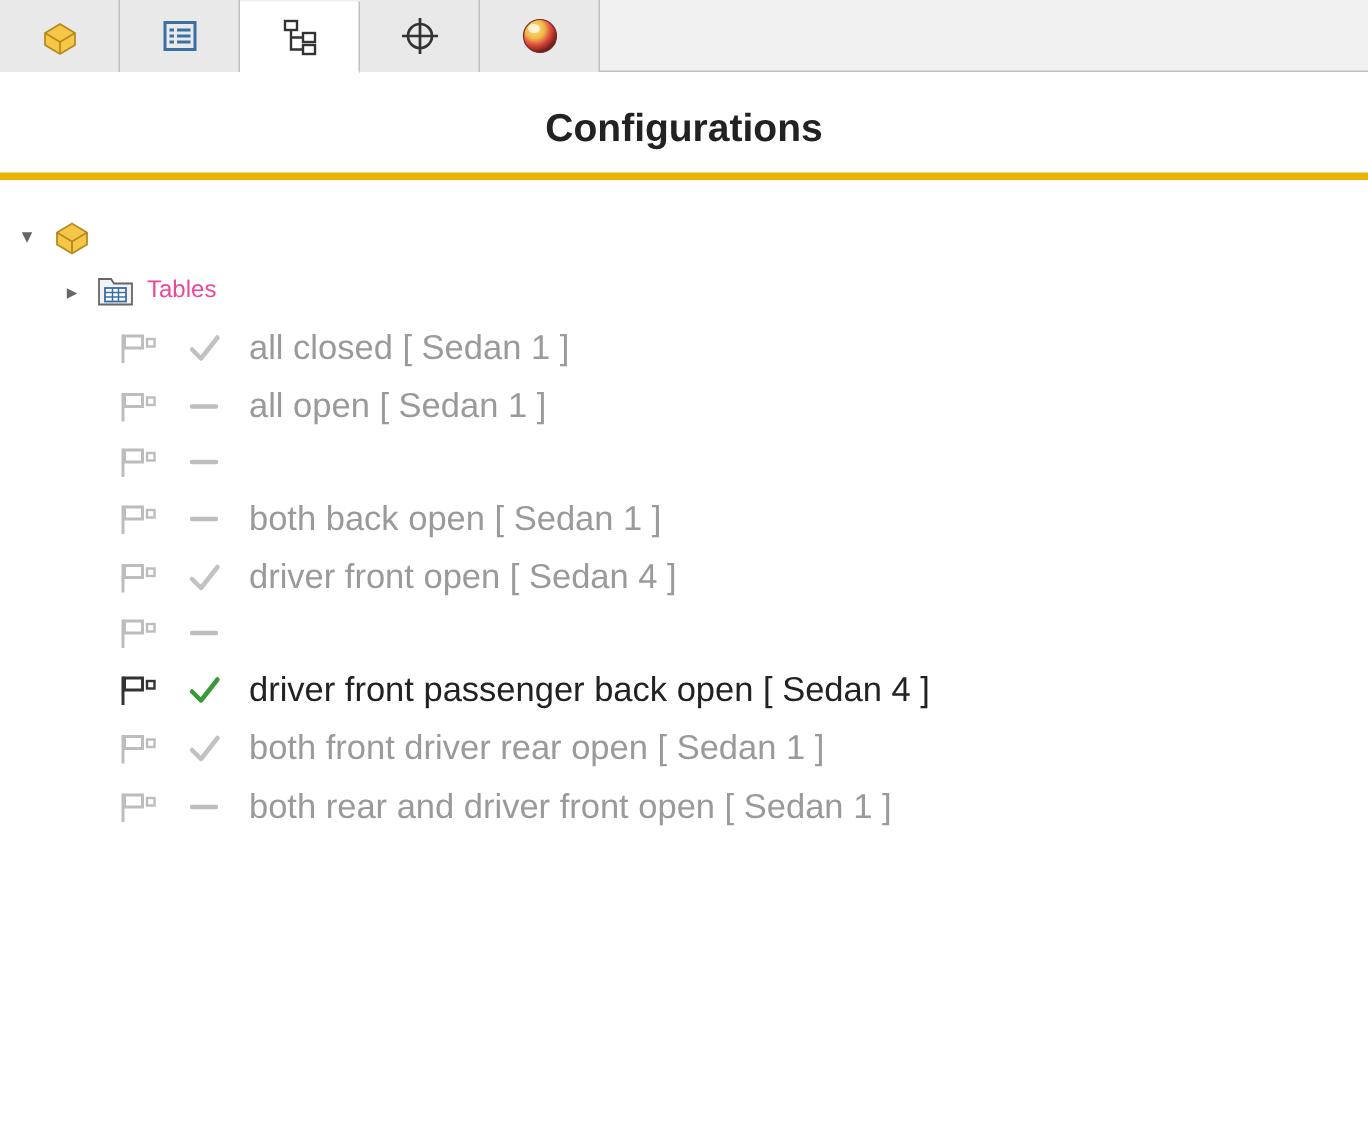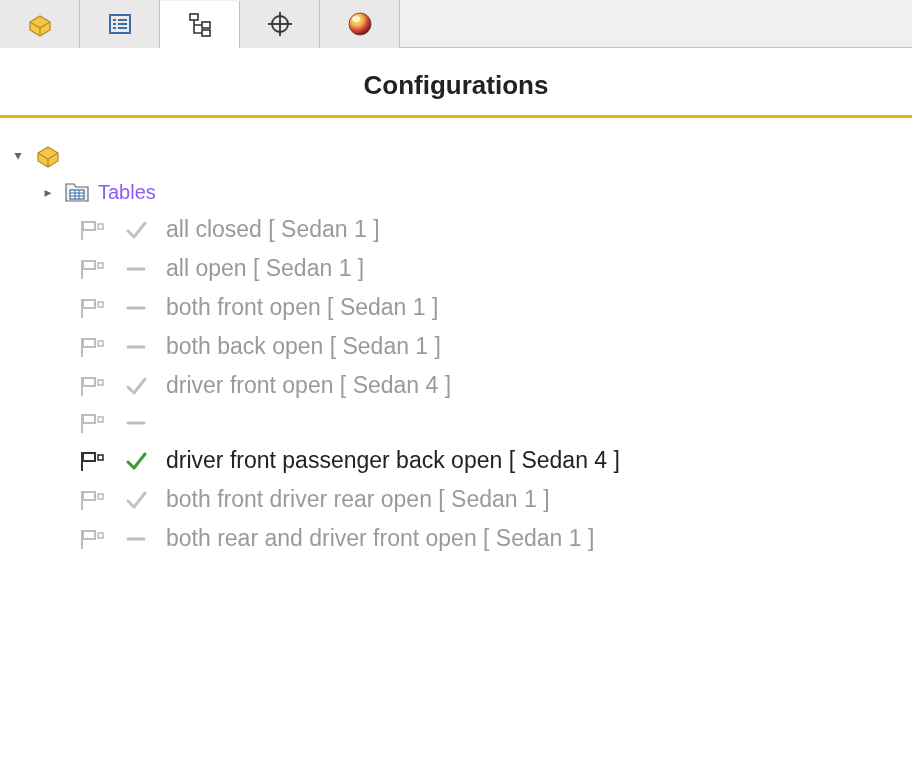--- a/index.html
+++ b/index.html
@@ -32,21 +32,21 @@
       background: #ffffff;
       border-bottom: 2px solid #ffffff;
       position: relative;
       top: 1px;
     }
     .panel-title {
       text-align: center;
       font-weight: 700;
       font-size: 26px;
       padding: 22px 0 14px 0;
-      border-bottom: 3px solid #eab308;
+      border-bottom: 5px solid #eab308;
     }
     .tree {
       padding: 18px 10px 20px 10px;
     }
     .tree-row {
       display: flex;
       align-items: center;
       gap: 8px;
       padding: 5px 0;
       white-space: nowrap;
@@ -61,21 +61,21 @@
     }
     .root-label {
       font-size: 24px;
       color: #222;
     }
     .root-suffix {
       color: #333;
     }
     .lvl1 { padding-left: 30px; }
     .lvl2 { padding-left: 68px; }
-    .tables-label { font-size: 20px; color: #8b5cf6; }
+    .tables-label { font-size: 16px; color: #ec4899; }
     .config-item {
       display: flex;
       align-items: center;
       gap: 18px;
       cursor: pointer;
       padding: 6px 0;
     }
     .config-label {
       font-size: 23px;
       color: #9a9a9a;
@@ -200,21 +200,20 @@
         <svg class="flag-icon" width="28" height="24" viewBox="0 0 28 24">
     <line x1="4" y1="3" x2="4" y2="22" stroke="#bdbdbd" stroke-width="2"></line>
     <rect x="5" y="4" width="12" height="8" fill="none" stroke="#bdbdbd" stroke-width="2"></rect>
     <rect x="20" y="6" width="5" height="5" fill="none" stroke="#bdbdbd" stroke-width="1.6"></rect>
   </svg>
         <span class="status-icon">
       <svg width="22" height="22" viewBox="0 0 22 22">
         <line x1="3" y1="11" x2="19" y2="11" stroke="#bdbdbd" stroke-width="3" stroke-linecap="round"></line>
       </svg>
         </span>
-        <span class="config-label">both front open [ Sedan 1 ]</span>
       </div>
       <div class="config-item">
         <svg class="flag-icon" width="28" height="24" viewBox="0 0 28 24">
     <line x1="4" y1="3" x2="4" y2="22" stroke="#bdbdbd" stroke-width="2"></line>
     <rect x="5" y="4" width="12" height="8" fill="none" stroke="#bdbdbd" stroke-width="2"></rect>
     <rect x="20" y="6" width="5" height="5" fill="none" stroke="#bdbdbd" stroke-width="1.6"></rect>
   </svg>
         <span class="status-icon">
       <svg width="22" height="22" viewBox="0 0 22 22">
         <line x1="3" y1="11" x2="19" y2="11" stroke="#bdbdbd" stroke-width="3" stroke-linecap="round"></line>

